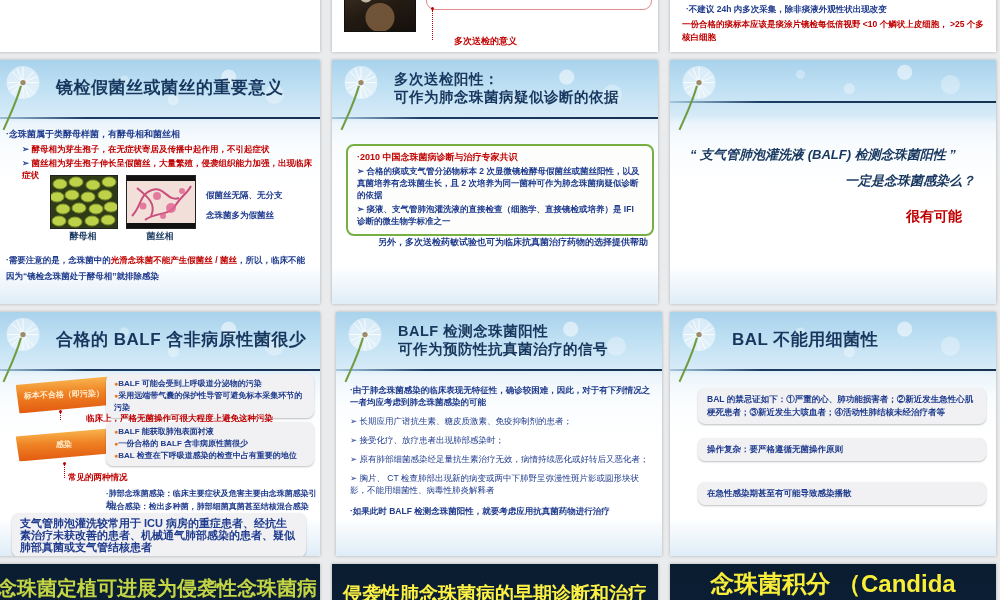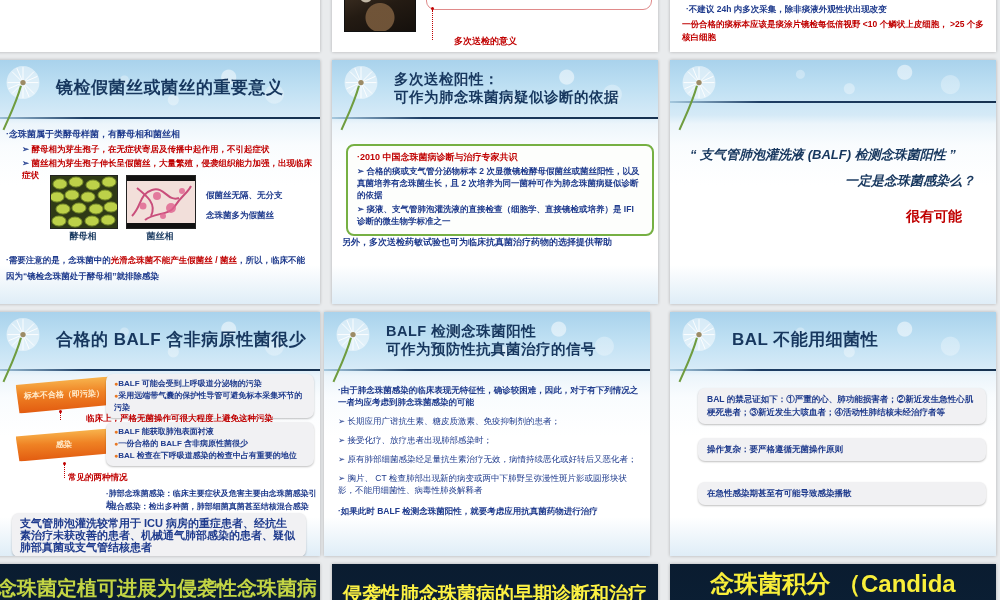--- a/index.html
+++ b/index.html
@@ -33,21 +33,21 @@
   .s1-f{position:absolute;left:12px;top:192px;width:302px;font-size:8.5px;font-weight:bold;
         color:#1f3b8d;line-height:16px;}
   .red{color:#c00000;}
   
   .gbox{position:absolute;left:14px;top:84px;width:286px;border:2px solid #76b043;
         border-radius:8px;background:#fdfefc;padding:5px 9px;font-size:8.5px;line-height:12px;}
   .gbox .h{color:#c00000;font-weight:bold;font-size:9px;margin-bottom:2px;}
   .gitem{color:#1f3b8d;font-weight:bold;margin:2px 0;}
   .arrow::before{content:"\27A2  ";color:#1f3b8d;}
   .dotb::before{content:"\00B7 ";font-weight:bold;}
-  .s2-f{position:absolute;left:10px;top:176px;width:306px;text-align:left;color:#1f3b8d;
+  .s2-f{position:absolute;left:10px;top:176px;width:306px;text-align:right;color:#1f3b8d;
         font-weight:bold;font-size:9px;}
   
   .s3-q{position:absolute;left:20px;top:86px;width:292px;color:#17375e;font-weight:bold;
         font-style:italic;font-size:13px;text-align:left;}
   .s3-q2{position:absolute;left:20px;top:112px;width:285px;color:#17375e;font-weight:bold;
         font-style:italic;font-size:13px;text-align:right;}
   .s3-a{position:absolute;left:236px;top:148px;color:#c00000;font-weight:bold;font-size:14px;}
   
   .ribbon{position:absolute;background:linear-gradient(180deg,#f8b54e,#ef8224 45%,#e25b10);
         clip-path:polygon(0 16%,100% 0,97% 84%,3% 100%);transform:rotate(-2deg);
@@ -232,21 +232,21 @@
       <div class="obul">BAL 检查在下呼吸道感染的检查中占有重要的地位</div>
     </div>
     <div class="cdot" style="left:69px;top:150px;"></div>
     <div class="conn" style="left:70px;top:152px;height:14px;"></div>
     <div class="r4red" style="left:74px;top:160px;">常见的两种情况</div>
     <div class="s4-sub dotb" style="top:176px;">肺部念珠菌感染：临床主要症状及危害主要由念珠菌感染引起</div>
     <div class="s4-sub dotb" style="top:189px;">混合感染：检出多种菌，肺部细菌真菌甚至结核混合感染</div>
     <div class="graybox" style="left:18px;top:201px;width:278px;font-size:11px;">支气管肺泡灌洗较常用于 ICU 病房的重症患者、经抗生素治疗未获改善的患者、机械通气肺部感染的患者、疑似肺部真菌或支气管结核患者</div>
   </div>
 
-  <div class="slide full" style="left:324px;top:312px;">
+  <div class="slide full" style="left:336px;top:312px;">
     <div class="bubbles"></div>
     <div class="hdr-line"></div>
     <svg class="dand" viewBox="0 0 52 70">
       <circle cx="26" cy="20" r="16" fill="rgba(255,255,255,.5)"></circle>
       <g stroke="#ffffff" stroke-width="0.9" opacity="0.95">
         <path d="M26 20 L26 5 M26 20 L26 35 M26 20 L11 20 M26 20 L41 20 M26 20 L15.4 9.4 M26 20 L36.6 30.6 M26 20 L15.4 30.6 M26 20 L36.6 9.4 M26 20 L20 6 M26 20 L32 34 M26 20 L12 26 M26 20 L40 14"></path>
       </g>
       <circle cx="26" cy="20" r="2.6" fill="#9c8b66"></circle>
       <path d="M24 23 C20 38 14 50 7 66" stroke="#6f9c3f" stroke-width="2" fill="none"></path>
     </svg>

